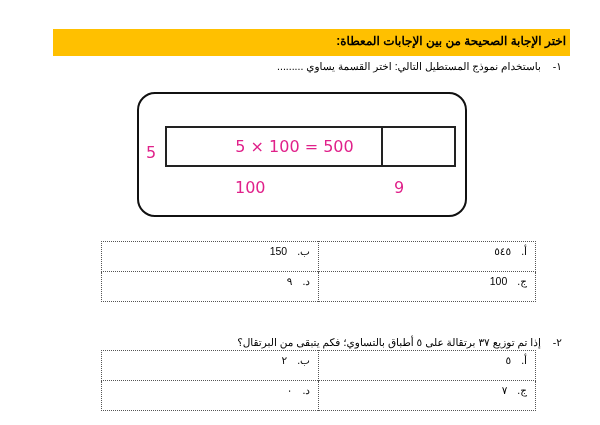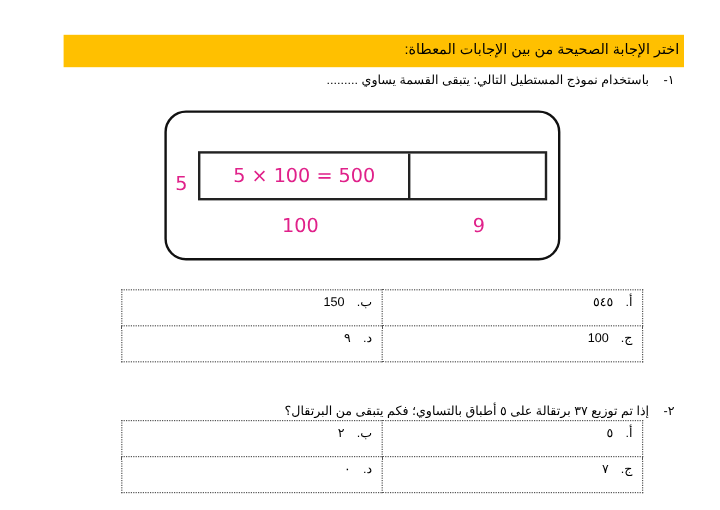--- a/index.html
+++ b/index.html
@@ -1,45 +1,45 @@
 <!DOCTYPE html>
 <html><head>
 <meta charset="utf-8">
 <style>
   html, body { margin:0; padding:0; }
   body { width:600px; height:425px; background:#ffffff; position:relative; overflow:hidden; font-family:"Liberation Sans", sans-serif; color:#000; }
   .header-bar { position:absolute; left:53px; top:29px; width:517px; height:27px; background:#ffc000; }
-  .header-text { position:absolute; right:4px; top:5px; font-weight:normal; font-size:12px; direction:rtl; white-space:nowrap; }
+  .header-text { position:absolute; right:4px; top:5px; font-weight:bold; font-size:12px; direction:rtl; white-space:nowrap; }
   .question { position:absolute; direction:rtl; font-size:10.5px; white-space:nowrap; }
   .q1 { right:38px; top:60px; }
   .q2 { right:38px; top:336px; }
   .qnum { display:inline-block; margin-left:12px; }
   .model-outer { position:absolute; left:137px; top:92px; width:326px; height:121px; border:2.5px solid #111; border-radius:18px; }
   .model-inner { position:absolute; left:165px; top:126px; width:287px; height:37px; border:2.5px solid #222; display:flex; }
-  .cell-a { width:173px; border-right:2.5px solid #222; display:flex; align-items:center; justify-content:center; }
+  .cell-a { width:173px; border-right:2.5px solid #222; display:flex; align-items:center; justify-content:center;padding-left:41px; }
   .cell-b { flex:1; display:flex; align-items:center; justify-content:center; }
   .mag { color:#e0218a; font-family:"DejaVu Sans", sans-serif; font-size:16px; }
   .side-label { position:absolute; left:146px; top:143px; }
   .lab100 { position:absolute; left:235px; top:178px; }
   .lab9 { position:absolute; left:394px; top:178px; }
   table.opts { position:absolute; left:101px; width:435px; border-collapse:collapse; direction:rtl; font-size:10.5px; }
   table.opts td { border:1px dotted #555; height:26px; width:50%; padding:0 8px; vertical-align:top; padding-top:3px; }
   .t1 { top:241px; }
   .t2 { top:350px; }
   .opt-letter { display:inline-block; margin-left:10px; }
 </style>
 </head>
 <body>
 
 <div class="header-bar">
   <span class="header-text">اختر الإجابة الصحيحة من بين الإجابات المعطاة:</span>
 </div>
 
 <div class="question q1">
-  <span class="qnum">١-</span><span>باستخدام نموذج المستطيل التالي: يتبقى القسمة يساوي .........</span>
+  <span class="qnum">١-</span><span>باستخدام نموذج المستطيل التالي: اختر القسمة يساوي .........</span>
 </div>
 
 <div class="model-outer"></div>
 <div class="mag side-label">5</div>
 <div class="model-inner">
   <div class="cell-a mag">5 × 100 = 500</div>
 </div>
 <div class="mag lab100">100</div>
 <div class="mag lab9">9</div>
 

